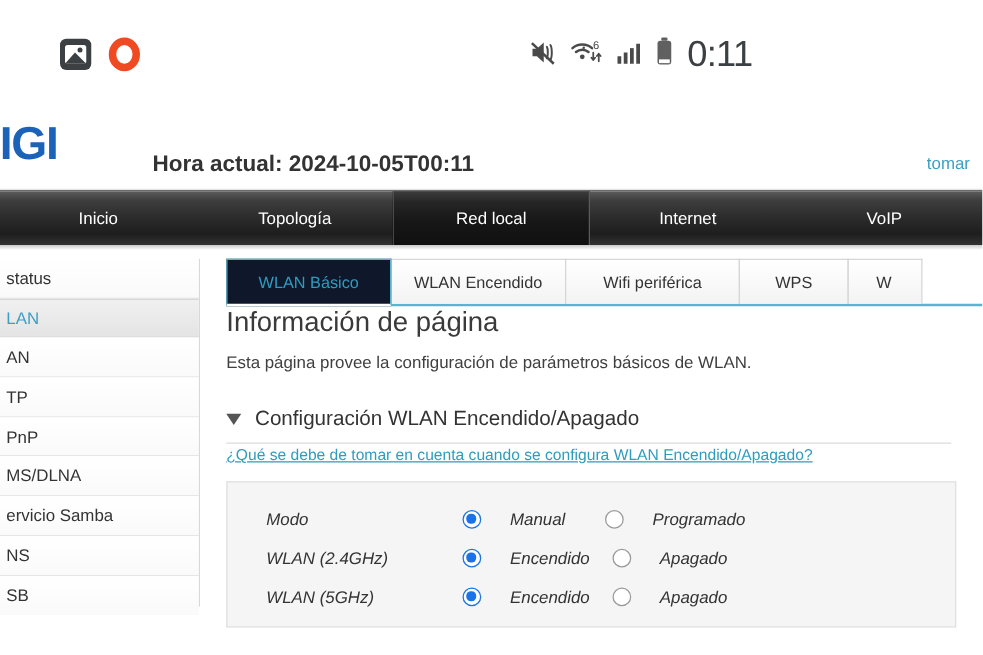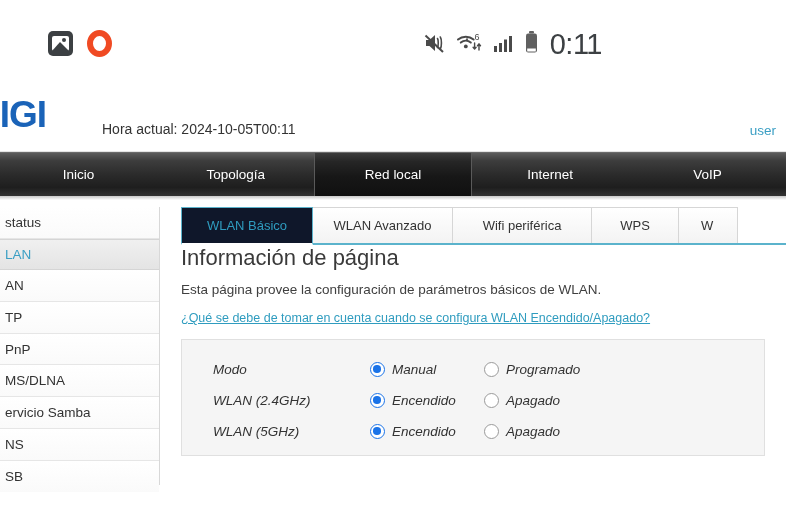--- a/index.html
+++ b/index.html
@@ -83,23 +83,24 @@
     position: absolute;
     left: -26px; top: 4px;
     font-size: 37px;
     font-weight: bold;
     color: #1a63b8;
     letter-spacing: -1px;
     font-family: "Liberation Sans", sans-serif;
   }
   .hora {
     position: absolute;
-    left: 102px; top: 31px;
-    font-size: 14px;
-    color: #333333;
+    left: 122px; top: 31px;
+    font-size: 18px;
+    color: #333333;
+    font-weight: bold;
   }
   .userlink {
     position: absolute;
     right: 10px; top: 33px;
     font-size: 13.5px;
     color: #3b9fc4;
   }
 
   
   .mainnav {
@@ -232,21 +233,21 @@
     border-left: 6px solid transparent;
     border-right: 6px solid transparent;
     border-top: 9px solid #555555;
   }
   .section-title {
     font-size: 16.5px;
     color: #333333;
   }
   .help-link {
     display: block;
-    margin-top: 14px;
+    margin-top: 2px;
     font-size: 12.5px;
     color: #2f9cbf;
     text-decoration: underline;
   }
   .form-panel {
     margin-top: 14px;
     width: 584px;
     background: #f5f5f5;
     border: 1px solid #e0e0e0;
     padding: 14px 0 8px 0;
@@ -263,21 +264,21 @@
     font-size: 13.5px;
     color: #333333;
   }
   .radio-group {
     display: flex;
     align-items: center;
   }
   .radio-opt {
     display: flex;
     align-items: center;
-    gap: 7px;
+    gap: 23px;
     margin-right: 18px;
   }
   .radio {
     width: 15px; height: 15px;
     border-radius: 50%;
     border: 1.6px solid #9a9a9a;
     background: #ffffff;
     flex: none;
     position: relative;
   }
@@ -347,21 +348,21 @@
         <rect x="3.2" y="18.5" width="8.6" height="3" fill="#ffffff"></rect>
       </svg>
     </span>
     <span class="sb-time">0:11</span>
   </div>
 </div>
 
 <div class="router-header">
   <div class="logo">DIGI</div>
   <div class="hora">Hora actual: 2024-10-05T00:11</div>
-  <div class="userlink">user</div>
+  <div class="userlink">tomar</div>
 </div>
 
 <div class="navbar-wrap">
   <div class="mainnav" id="mainnav">
       <div class="nav-item">Inicio</div>
       <div class="nav-item">Topología</div>
       <div class="nav-item active">Red local</div>
       <div class="nav-item">Internet</div>
       <div class="nav-item">VoIP</div>
     </div>
@@ -376,29 +377,33 @@
       <div class="side-item">PnP</div>
       <div class="side-item">MS/DLNA</div>
       <div class="side-item">ervicio Samba</div>
       <div class="side-item">NS</div>
       <div class="side-item">SB</div>
     </div>
   <div class="content">
 
     <div class="subtabs" id="subtabs">
         <div class="subtab t-basico active">WLAN Básico</div>
-        <div class="subtab t-avanzado">WLAN Avanzado</div>
+        <div class="subtab t-avanzado">WLAN Encendido</div>
         <div class="subtab t-wifiperi">Wifi periférica</div>
         <div class="subtab t-wps">WPS</div>
         <div class="subtab t-cut">W</div>
       </div>
 
     <h1 class="page-title">Información de página</h1>
     <div class="page-desc">Esta página provee la configuración de parámetros básicos de WLAN.</div>
 
+    <div class="section-head">
+      <span class="tri"></span>
+      <span class="section-title">Configuración WLAN Encendido/Apagado</span>
+    </div>
 
     <a class="help-link" href="#">¿Qué se debe de tomar en cuenta cuando se configura WLAN Encendido/Apagado?</a>
 
     <div class="form-panel" id="formpanel">
         <div class="form-row">
           <div class="form-label">Modo</div>
           <div class="radio-group">
             <div class="radio-opt opt-wide">
               <span class="radio checked"></span>
               <span class="radio-label">Manual</span>

